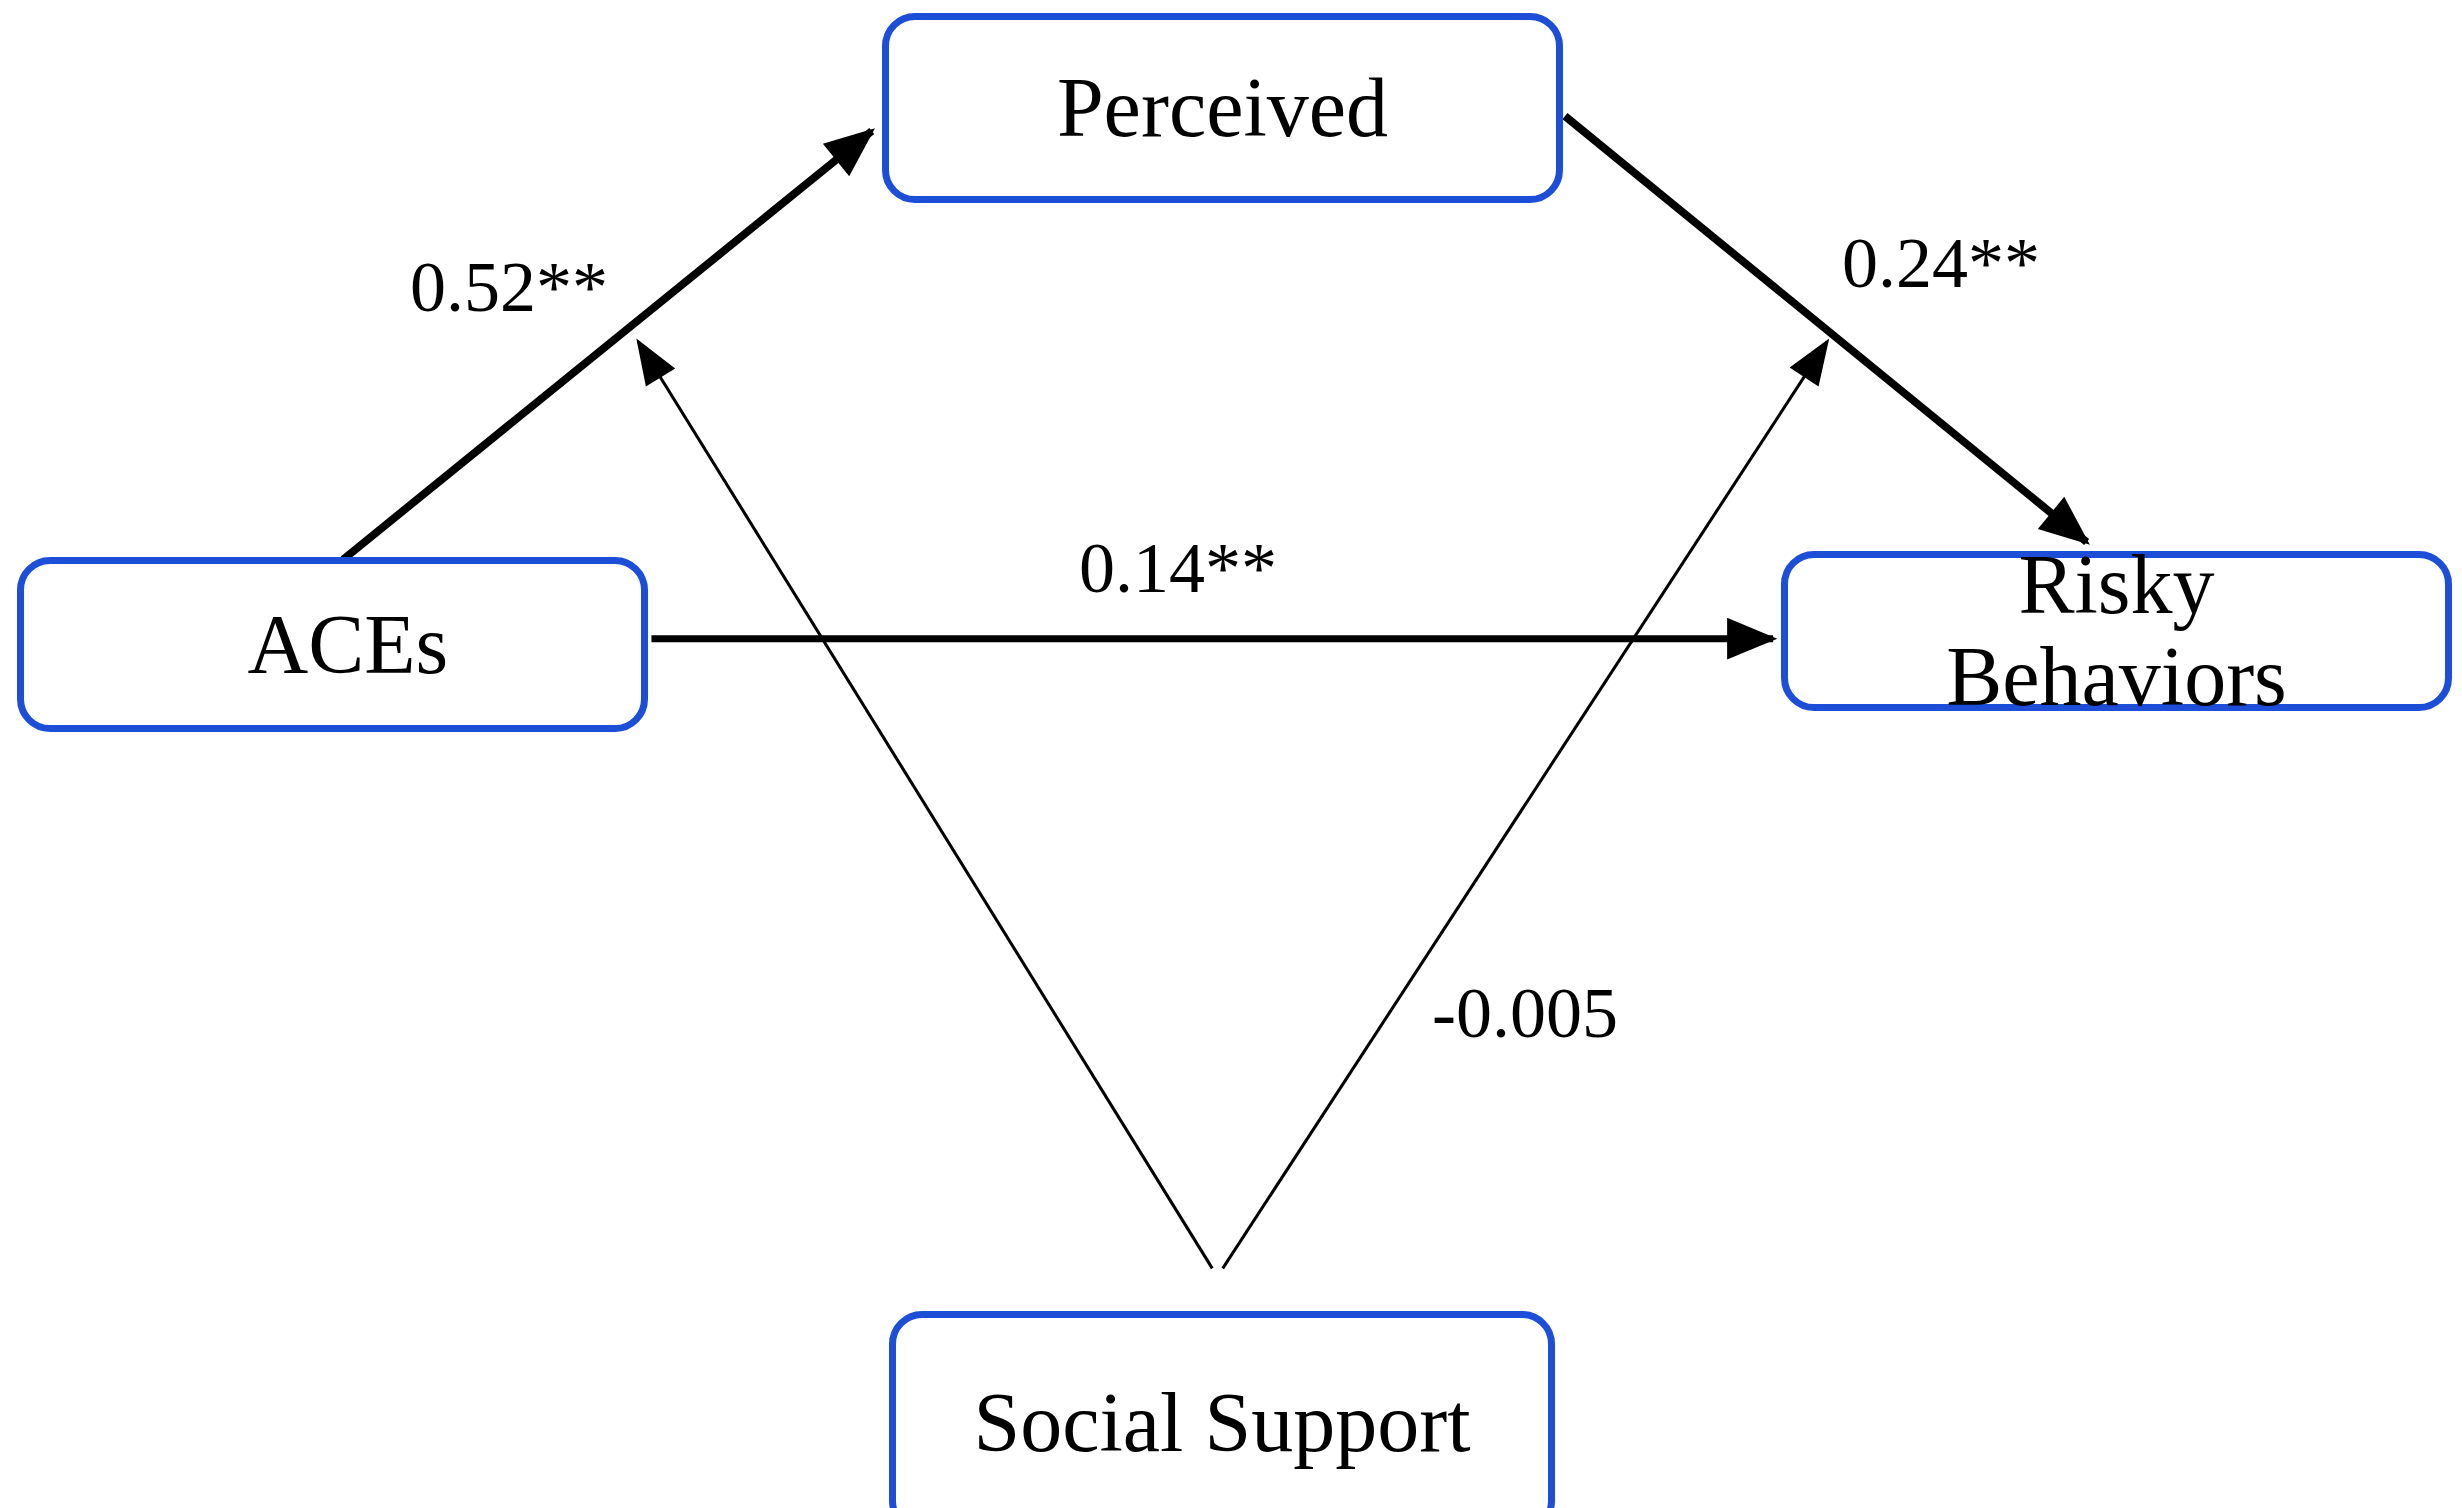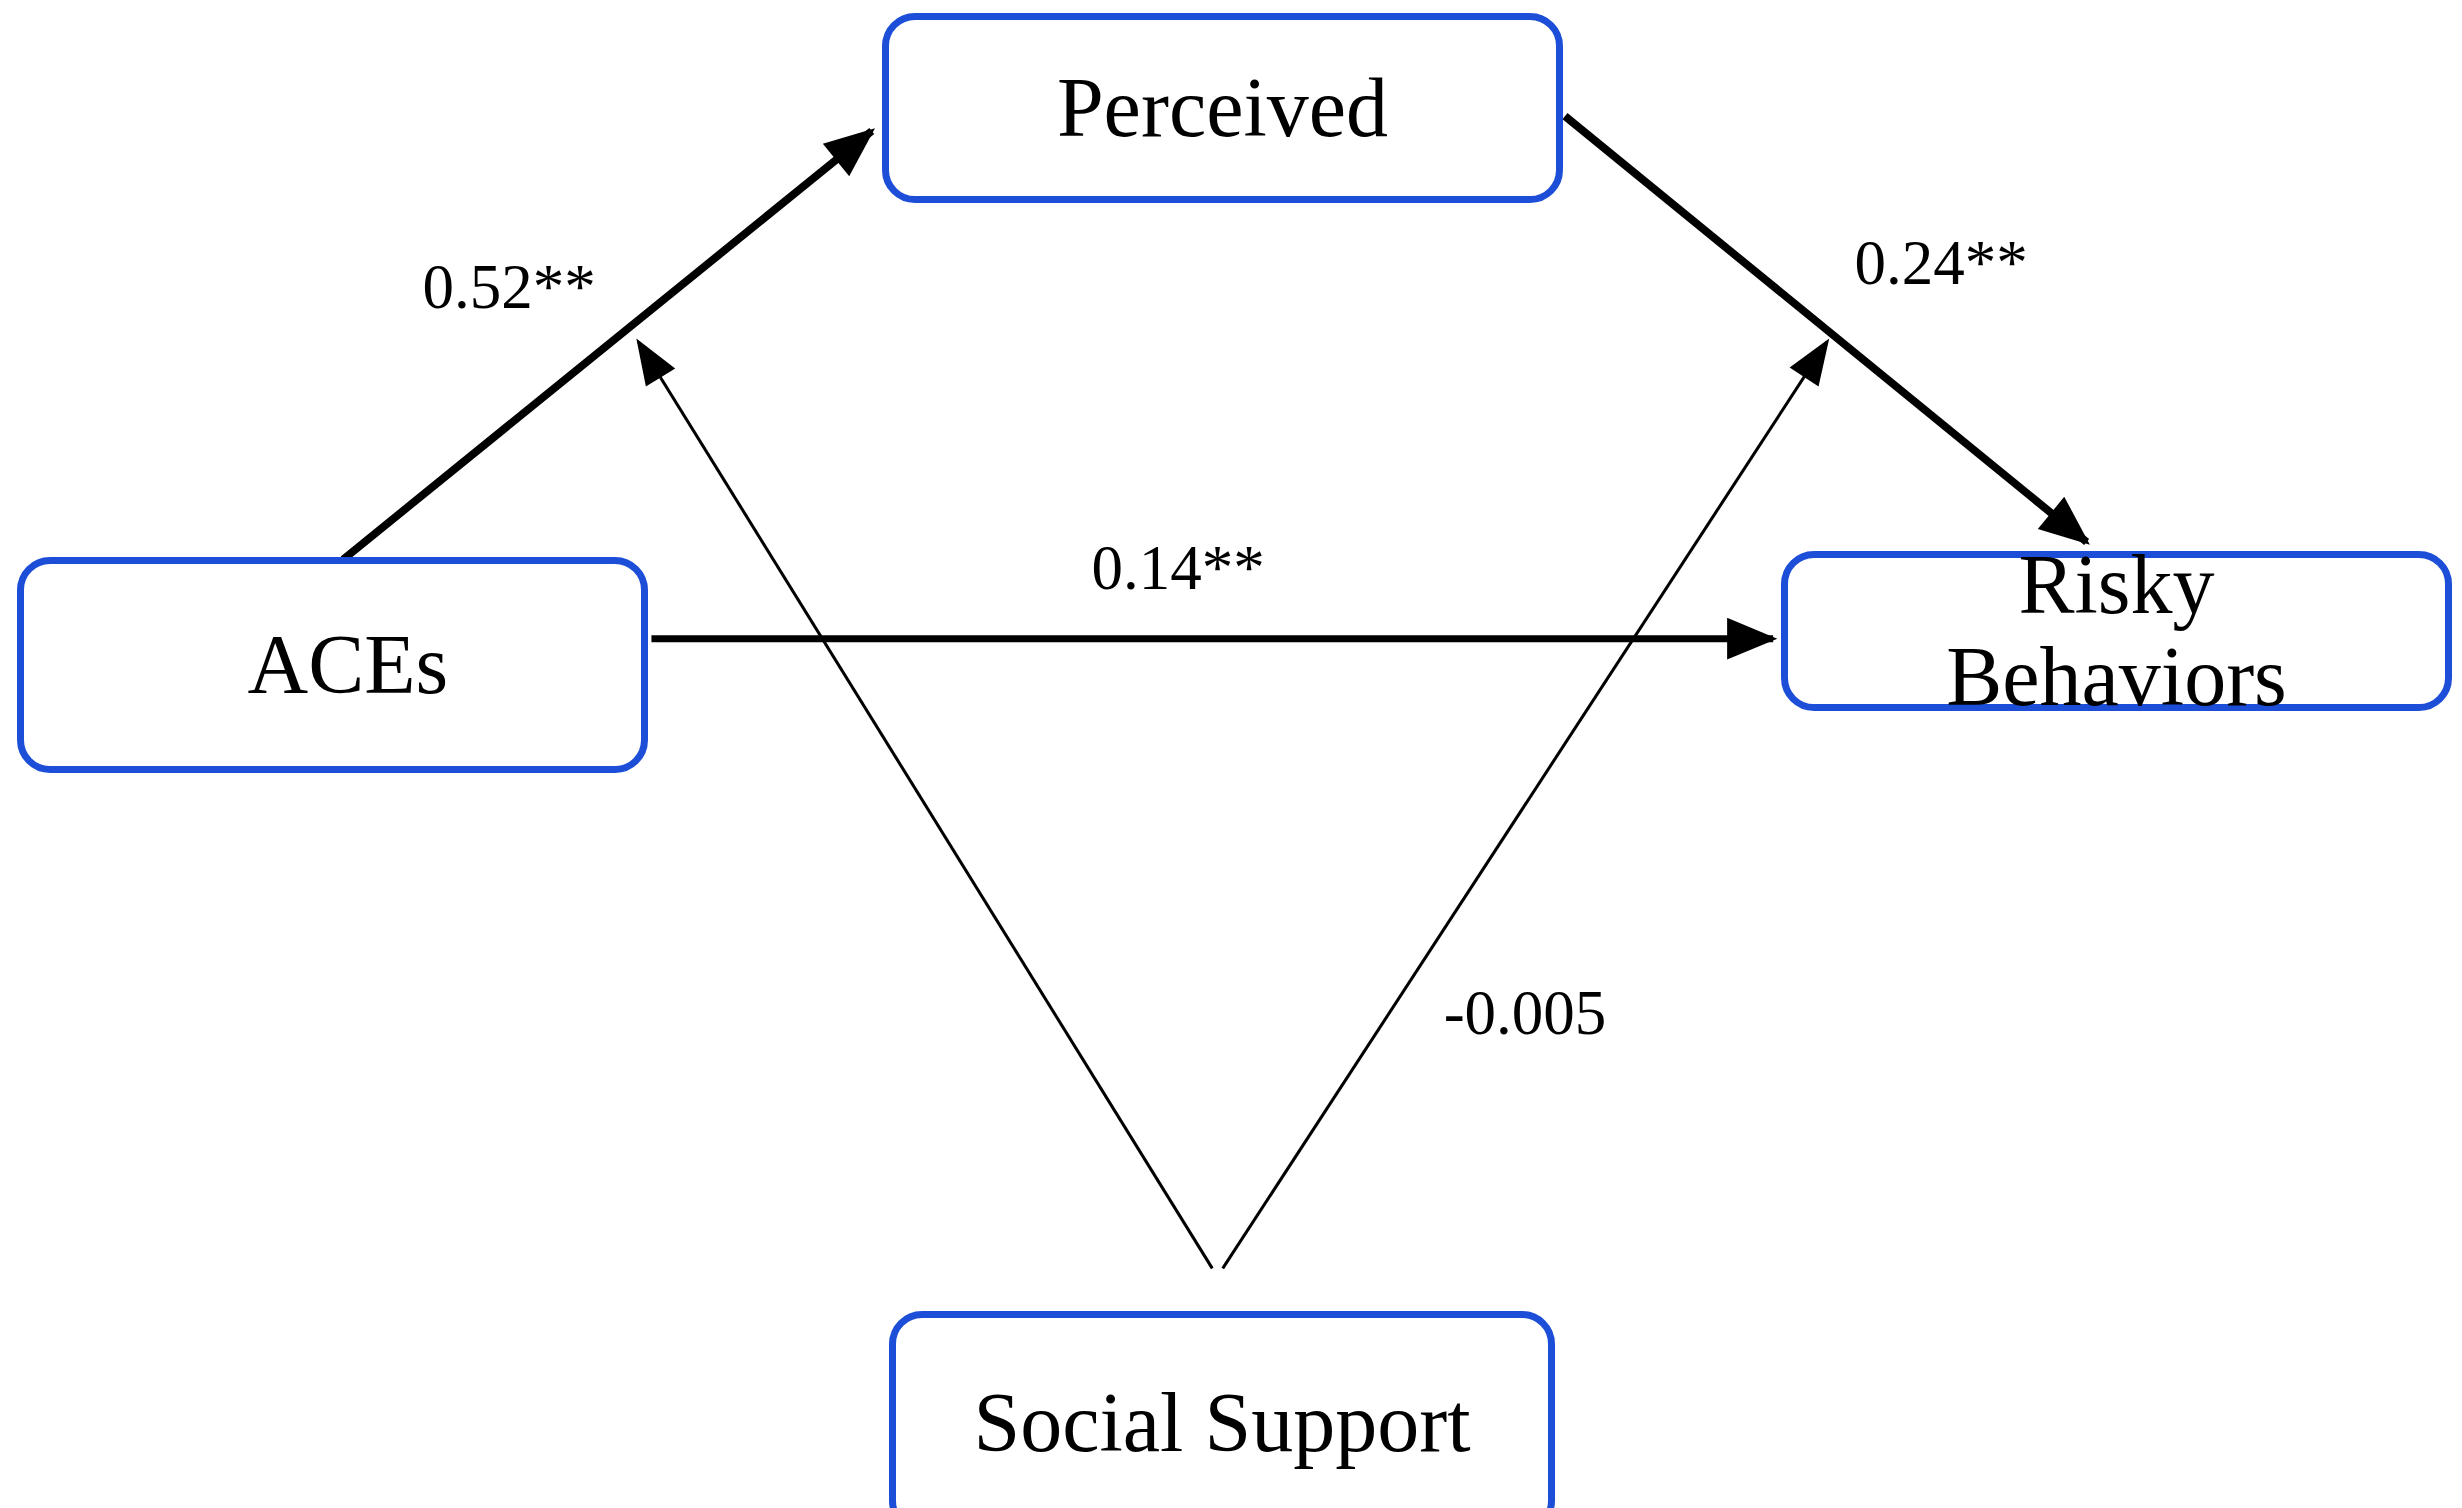--- a/index.html
+++ b/index.html
@@ -38,27 +38,27 @@
     display: flex;
     flex-direction: column;
     align-items: center;
     justify-content: center;
     text-align: center;
     font-size: 84px;
     line-height: 1.09;
     color: #000000;
   }
   .node-perceived-stress { left: 882px; top: 13px;   width: 681px; height: 190px; }
-  .node-aces             { left: 17.4px;   top: 557px;  width: 631px; height: 216px; padding-left: 30px; }
+  .node-aces             { left: 17.4px;   top: 557px;  width: 631px; height: 175px; padding-left: 30px; }
   .node-risky-behaviors  { left: 1781px; top: 551px;  width: 671px; height: 160px; }
   .node-social-support   { left: 889px; top: 1271px; width: 666px; height: 223px; margin-top: 40px; }
   .coef {
     position: absolute;
     transform: translate(-50%, -50%);
-    font-size: 63px;
+    font-size: 72px;
     line-height: 1;
     white-space: nowrap;
     color: #000000;
   }
   .coef-aces-stress      { left: 509px;  top: 287px;  }
   .coef-stress-risky     { left: 1941px; top: 263px;  }
   .coef-aces-risky       { left: 1178px; top: 568px;  }
   .coef-mod-left         { left: 904px; top: 1003px; }
   .coef-mod-right        { left: 1525px; top: 1013px; }
 </style>

